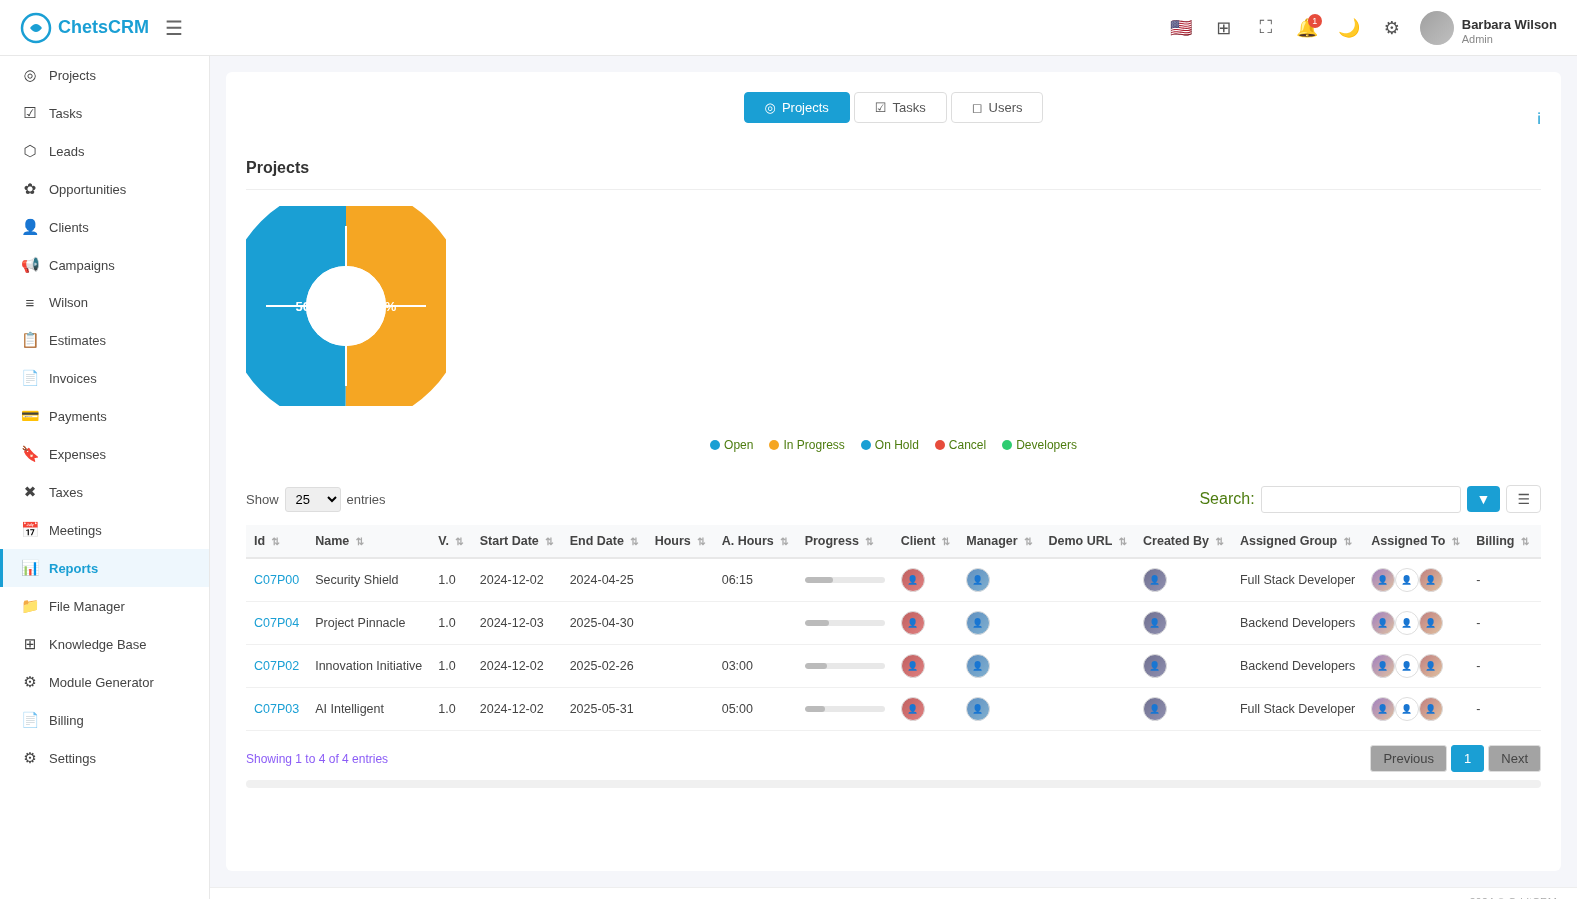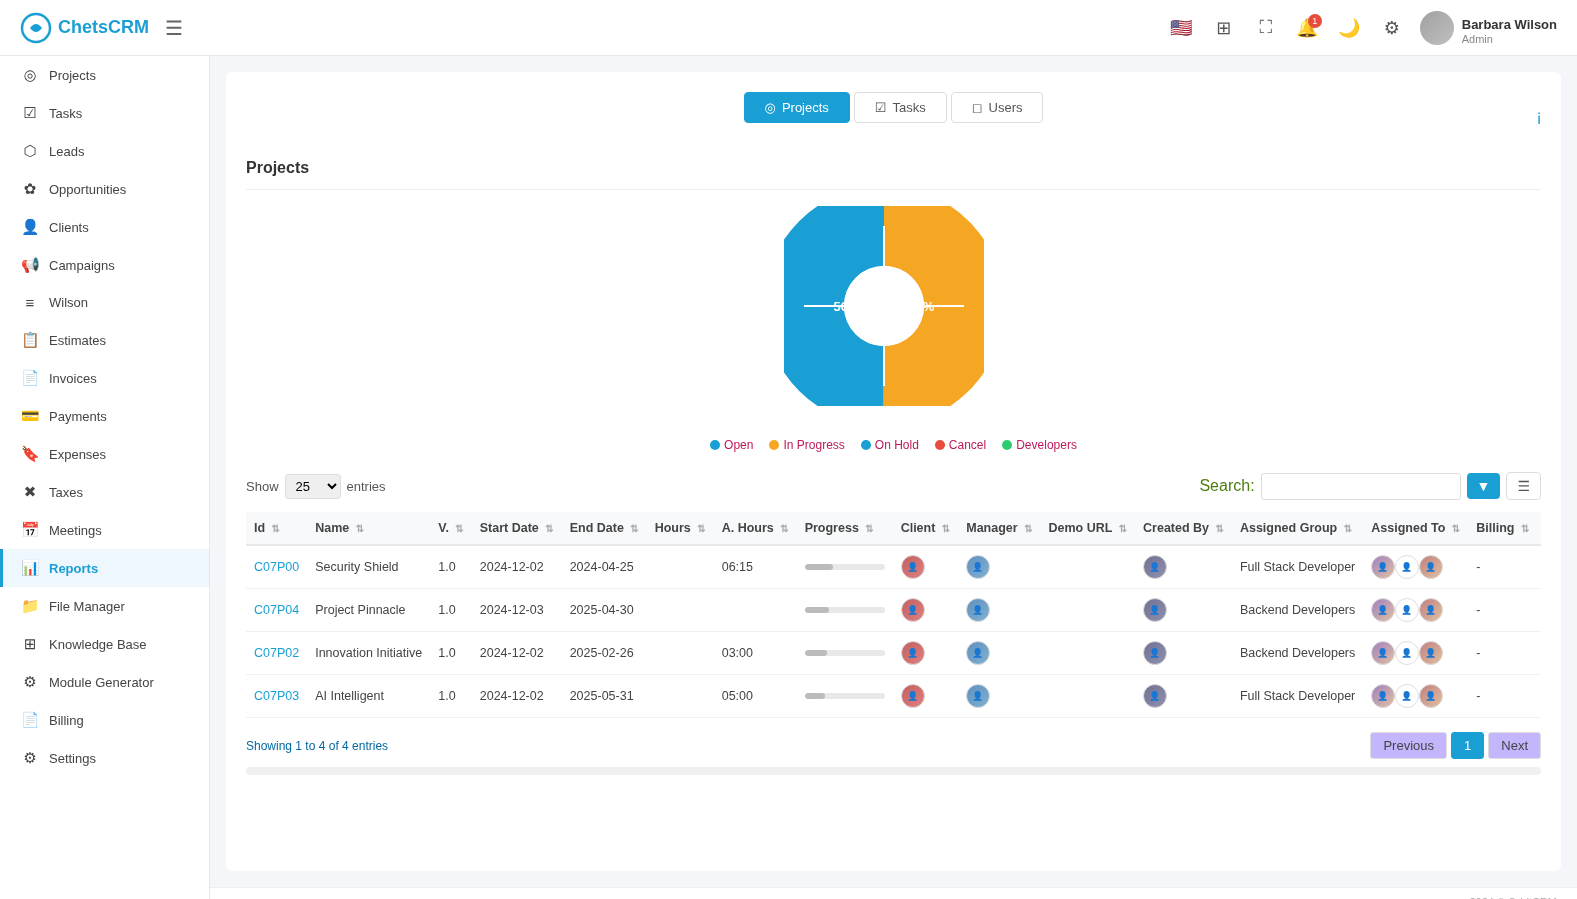--- a/index.html
+++ b/index.html
@@ -37,24 +37,24 @@
     
     .tabs { display: flex; justify-content: center; gap: 4px; margin-bottom: 20px; }
     .tab { padding: 7px 20px; border: 1px solid #ddd; border-radius: 4px; cursor: pointer; font-size: 13px; color: #555; background: #fff; display: flex; align-items: center; gap: 6px; }
     .tab.active { background: #1a9fd4; color: #fff; border-color: #1a9fd4; }
     .info-icon { margin-left: auto; color: #1a9fd4; font-size: 16px; cursor: pointer; }
 
     
     .page-title { font-size: 16px; font-weight: 600; margin-bottom: 16px; border-bottom: 1px solid #eee; padding-bottom: 12px; }
 
     
-    .chart-container { display: flex; justify-content: center; align-items: center; flex-direction: column; margin: 10px 0 20px; }
+    .chart-container { display: flex; justify-content: center; flex-direction: column; margin: 10px 0 33px; }
     .pie-chart-wrap { position: relative; width: 220px; height: 220px; }
     .legend { display: flex; gap: 16px; margin-top: 12px; flex-wrap: wrap; justify-content: center; }
-    .legend-item { display: flex; align-items: center; gap: 4px; font-size: 12px; color: #be185d; }
+    .legend-item { display: flex; align-items: center; gap: 4px; font-size: 12px; color: #4d7c0f; }
     .legend-dot { width: 10px; height: 10px; border-radius: 50%; }
 
     
     .table-controls { display: flex; align-items: center; justify-content: space-between; margin-bottom: 12px; }
     .show-entries { display: flex; align-items: center; gap: 6px; font-size: 13px; color: #555; }
     .show-select { border: 1px solid #ddd; border-radius: 3px; padding: 3px 6px; font-size: 13px; }
     .search-group { display: flex; align-items: center; gap: 6px; }
     .search-label { font-size: 16px; color: #4d7c0f; }
     .search-input { border: 1px solid #ddd; border-radius: 3px; padding: 5px 8px; font-size: 13px; width: 200px; }
     .icon-btn { background: #1a9fd4; border: none; border-radius: 4px; padding: 5px 10px; cursor: pointer; color: #fff; font-size: 14px; }
@@ -65,23 +65,23 @@
     table { width: 100%; border-collapse: collapse; font-size: 12.5px; }
     th { background: #f8f9fa; border-bottom: 2px solid #e8e8e8; padding: 9px 8px; text-align: left; font-weight: 600; color: #444; white-space: nowrap; }
     td { padding: 9px 8px; border-bottom: 1px solid #f0f0f0; color: #444; white-space: nowrap; vertical-align: middle; }
     .sort-icon { font-size: 10px; color: #aaa; margin-left: 3px; }
     .link { color: #1a9fd4; text-decoration: none; cursor: pointer; }
     .progress-bar-wrap { width: 80px; height: 6px; background: #e8e8e8; border-radius: 3px; overflow: hidden; }
     .progress-bar { height: 100%; background: #aaa; border-radius: 3px; }
 
     
     .pagination-row { display: flex; align-items: center; justify-content: space-between; margin-top: 14px; }
-    .showing-text { font-size: 12px; color: #0369a1; }
+    .showing-text { font-size: 12px; color: #8b5cf6; }
     .pagination { display: flex; align-items: center; gap: 4px; }
-    .page-btn { padding: 5px 12px; border: 1px solid #ddd; border-radius: 3px; cursor: pointer; font-size: 13px; background: #c4b5fd; color: #444; }
+    .page-btn { padding: 5px 12px; border: 1px solid #ddd; border-radius: 3px; cursor: pointer; font-size: 13px; background: #a3a3a3; color: #444; }
     .page-btn.active { background: #1a9fd4; color: #fff; border-color: #1a9fd4; }
 
     
     .scroll-bar-row { margin-top: 8px; }
     .h-scroll { width: 100%; height: 8px; background: #f0f0f0; border-radius: 4px; cursor: pointer; }
 
     
     .footer { text-align: right; padding: 8px 20px; font-size: 11px; color: #aaa; background: #fff; border-top: 1px solid #eee; flex-shrink: 0; }
   </style>
 </head>

